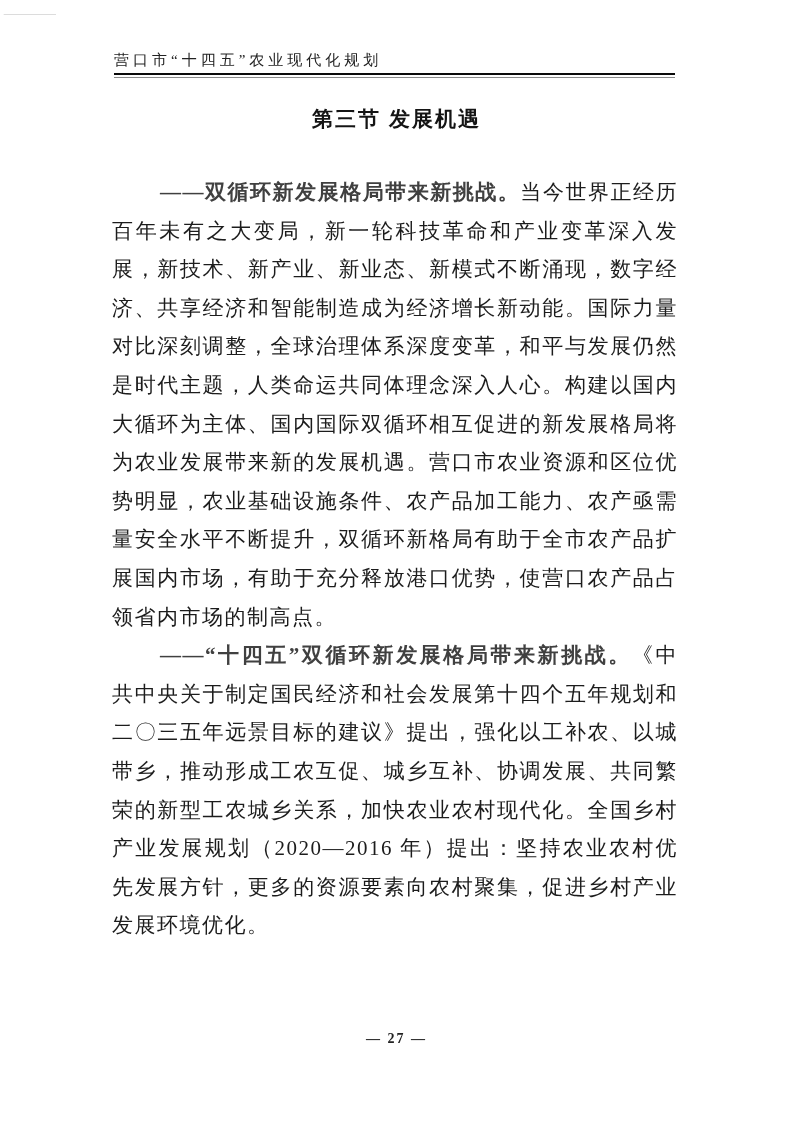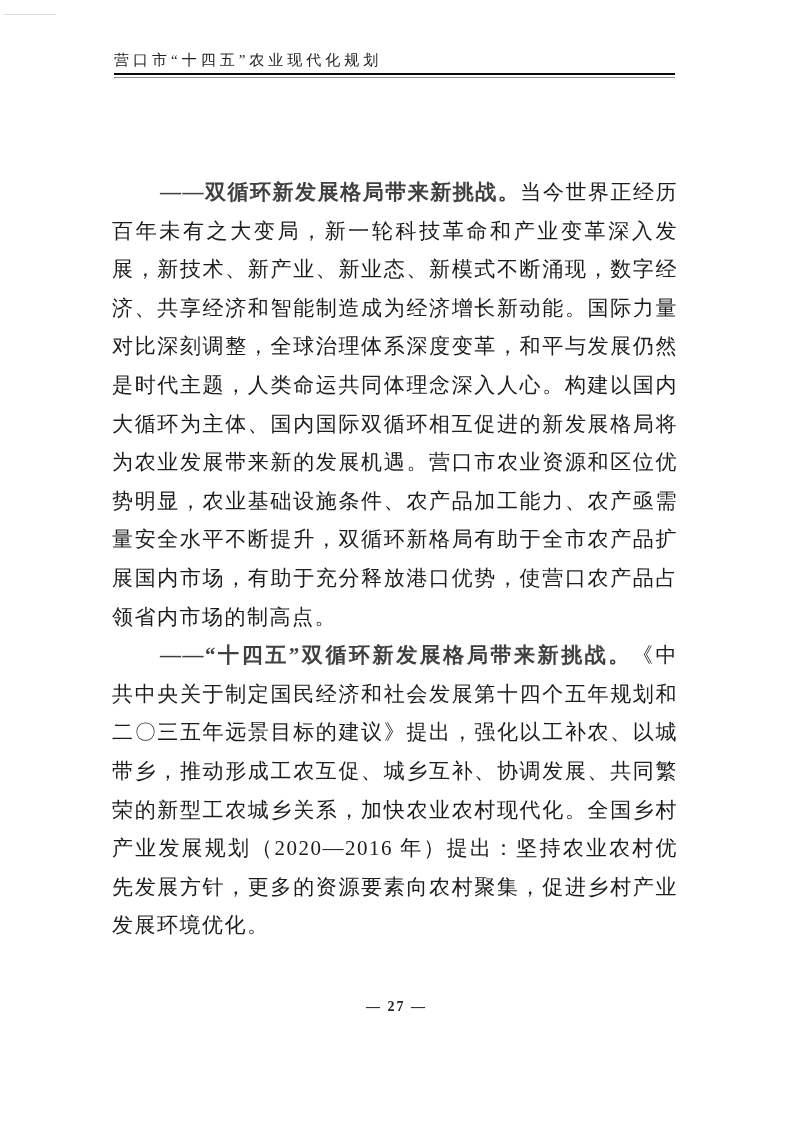--- a/index.html
+++ b/index.html
@@ -71,21 +71,21 @@
   .content p {
     margin: 0;
     text-indent: 48px;
   }
   .lead {
     font-weight: 700;
     color: #404040;
   }
   .page-footer {
     position: absolute;
-    top: 999px;
+    top: 1031px;
     left: 0;
     width: 793px;
     text-align: center;
     font-size: 14px;
     font-weight: 600;
     letter-spacing: 2px;
     color: #222222;
   }
 </style>
 </head>
@@ -93,20 +93,21 @@
 
 <div class="page">
 
   <div class="scan-artifact"></div>
 
   <header class="running-header">
     <div class="running-header-text">营口市“十四五”农业现代化规划</div>
     <div class="header-rule"></div>
   </header>
 
+  <h1 class="section-title">第三节 发展机遇</h1>
 
   <main class="content">
     <p><span class="lead">——双循环新发展格局带来新挑战。</span><span>当今世界正经历百年未有之大变局，新一轮科技革命和产业变革深入发展，新技术、新产业、新业态、新模式不断涌现，数字经济、共享经济和智能制造成为经济增长新动能。国际力量对比深刻调整，全球治理体系深度变革，和平与发展仍然是时代主题，人类命运共同体理念深入人心。构建以国内大循环为主体、国内国际双循环相互促进的新发展格局将为农业发展带来新的发展机遇。营口市农业资源和区位优势明显，农业基础设施条件、农产品加工能力、农产亟需量安全水平不断提升，双循环新格局有助于全市农产品扩展国内市场，有助于充分释放港口优势，使营口农产品占领省内市场的制高点。</span></p>
     <p><span class="lead">——“十四五”双循环新发展格局带来新挑战。</span><span>《中共中央关于制定国民经济和社会发展第十四个五年规划和二〇三五年远景目标的建议》提出，强化以工补农、以城带乡，推动形成工农互促、城乡互补、协调发展、共同繁荣的新型工农城乡关系，加快农业农村现代化。全国乡村产业发展规划（2020—2016 年）提出：坚持农业农村优先发展方针，更多的资源要素向农村聚集，促进乡村产业发展环境优化。</span></p>
   </main>
 
   <footer class="page-footer">
     <span>— 27 —</span>
   </footer>
 

